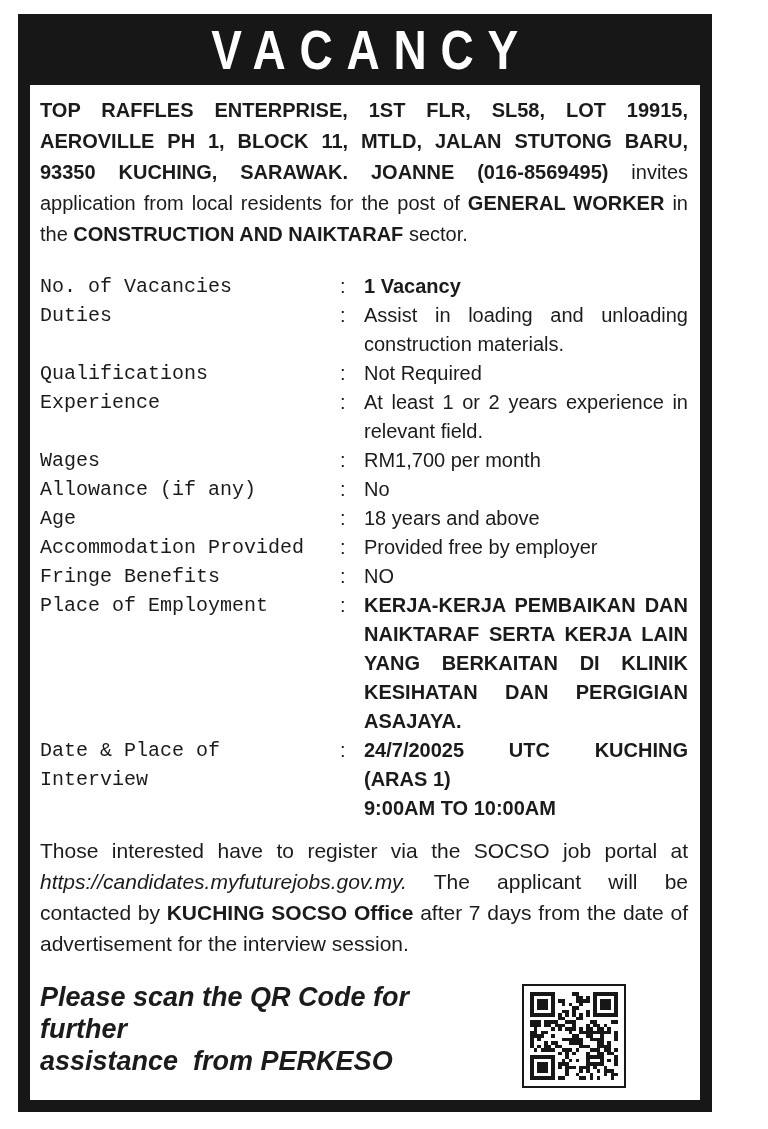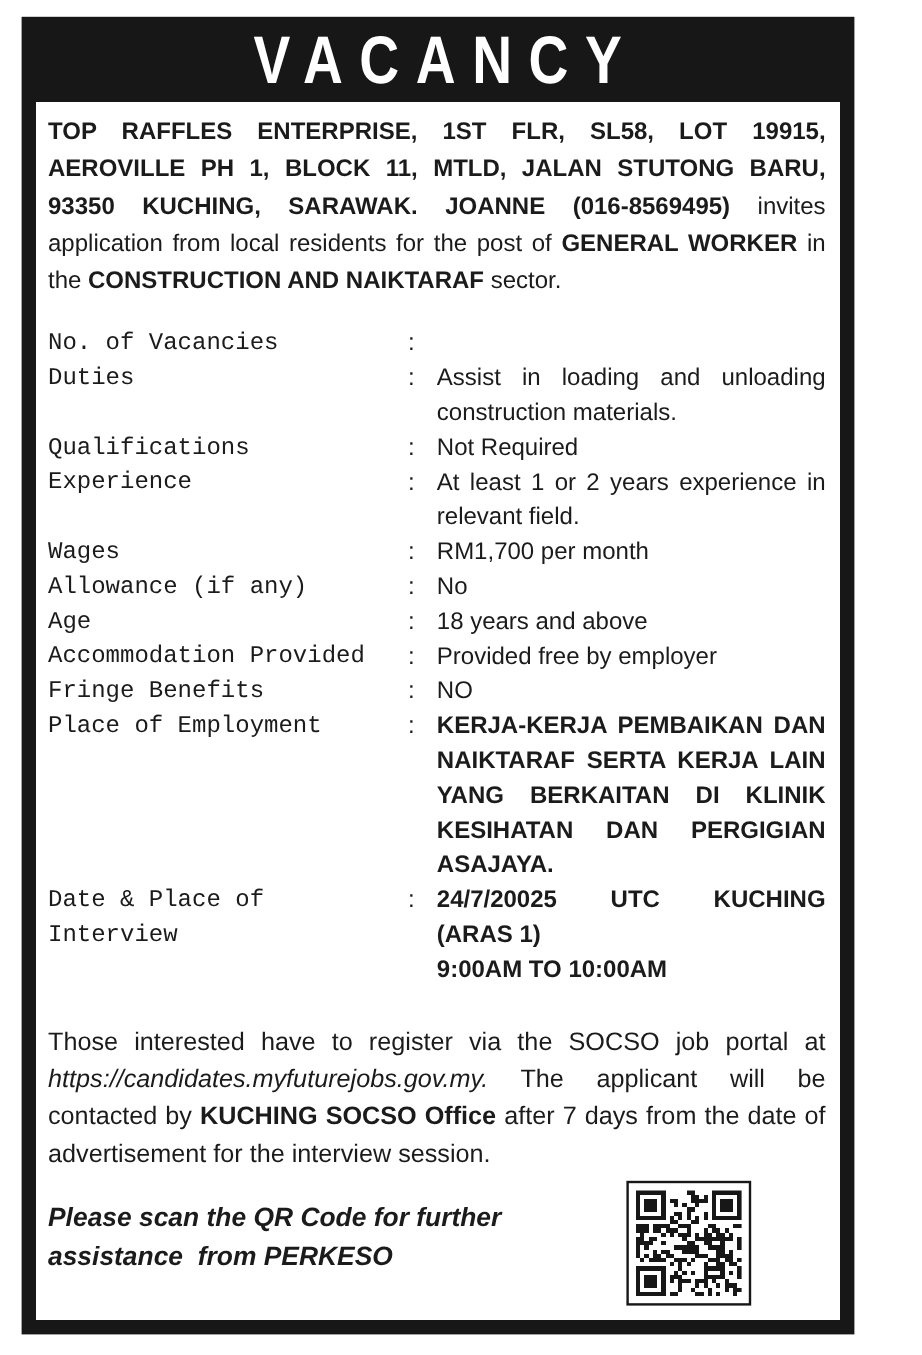--- a/index.html
+++ b/index.html
@@ -31,23 +31,23 @@
   .intro { text-align:justify; font-size:20px; line-height:31px; margin-bottom:22px; }
 
   .details { }
   .row { display:flex; align-items:flex-start; }
   .lbl { flex:0 0 300px;font-family:Liberation Mono, monospace; }
   .colon { flex:0 0 24px; }
   .val { flex:1 1 auto; }
   .just { text-align:justify; }
   .jline { text-align:justify; text-align-last:justify; }
 
-  .outro { text-align:justify; font-size:21px; line-height:31px; margin-top:30px; }
-
-  .qr-note { margin-top:22px; font-weight:bold; font-style:italic; font-size:22px; line-height:32px; width:450px; }
+  .outro { text-align:justify; font-size:21px; line-height:31px; margin-top:12px; }
+
+  .qr-note { margin-top:22px; font-weight:bold; font-style:italic; font-size:27px; line-height:32px; width:450px; }
   .qr-note span { display:block; }
 
   .qr-frame {
     position:absolute; right:74px; bottom:12px;
     border:2px solid #171717; background:#ffffff; padding:6px;
     width:104px; height:104px;
   }
   .qr-frame svg { display:block; }
 </style>
 </head>
@@ -60,20 +60,21 @@
 
   <div class="ad-content">
 
     <p class="intro"><span class="b">TOP RAFFLES ENTERPRISE, 1ST FLR, SL58, LOT 19915, AEROVILLE PH 1, BLOCK 11, MTLD, JALAN STUTONG BARU, 93350 KUCHING, SARAWAK. JOANNE (016-8569495)</span><span> invites application from local residents for the post of </span><span class="b u">GENERAL WORKER</span><span> in the </span><span class="b u">CONSTRUCTION AND NAIKTARAF</span><span> sector.</span></p>
 
     <div class="details">
 
       <div class="row">
         <div class="lbl">No. of Vacancies</div>
         <div class="colon">:</div>
+        <div class="val b">1 Vacancy</div>
       </div>
 
       <div class="row">
         <div class="lbl">Duties</div>
         <div class="colon">:</div>
         <div class="val just">Assist in loading and unloading construction materials.</div>
       </div>
 
       <div class="row">
         <div class="lbl">Qualifications</div>

